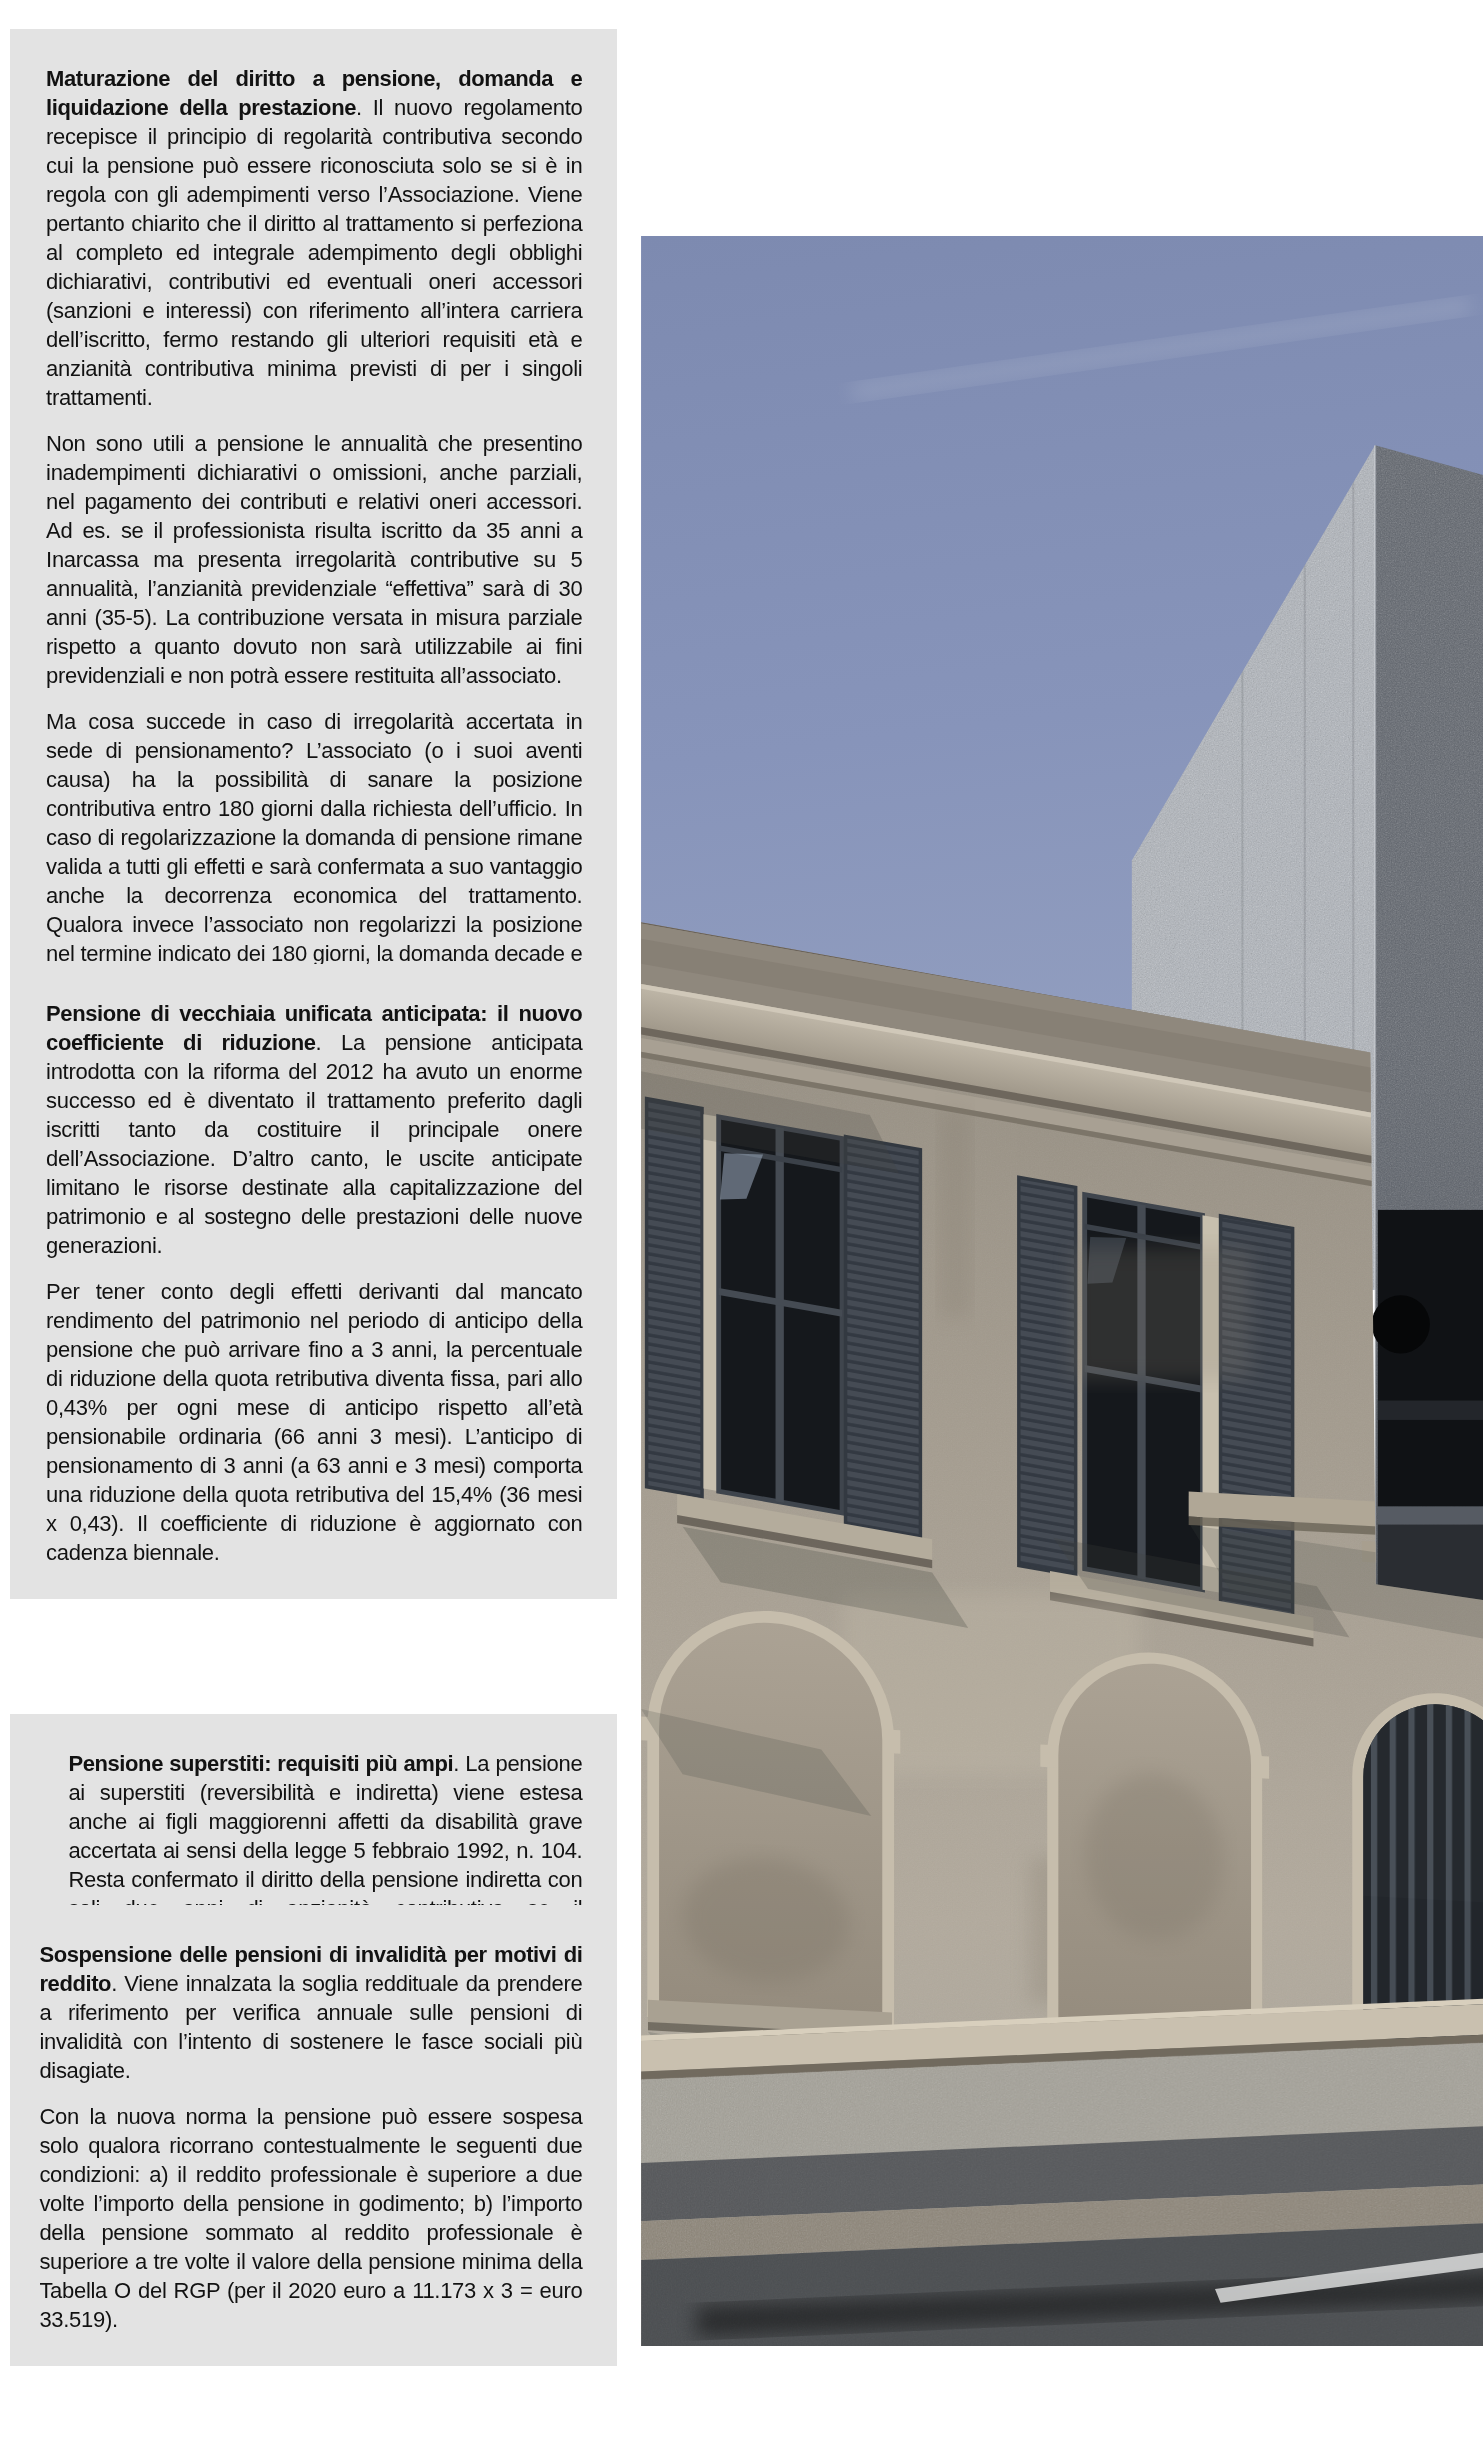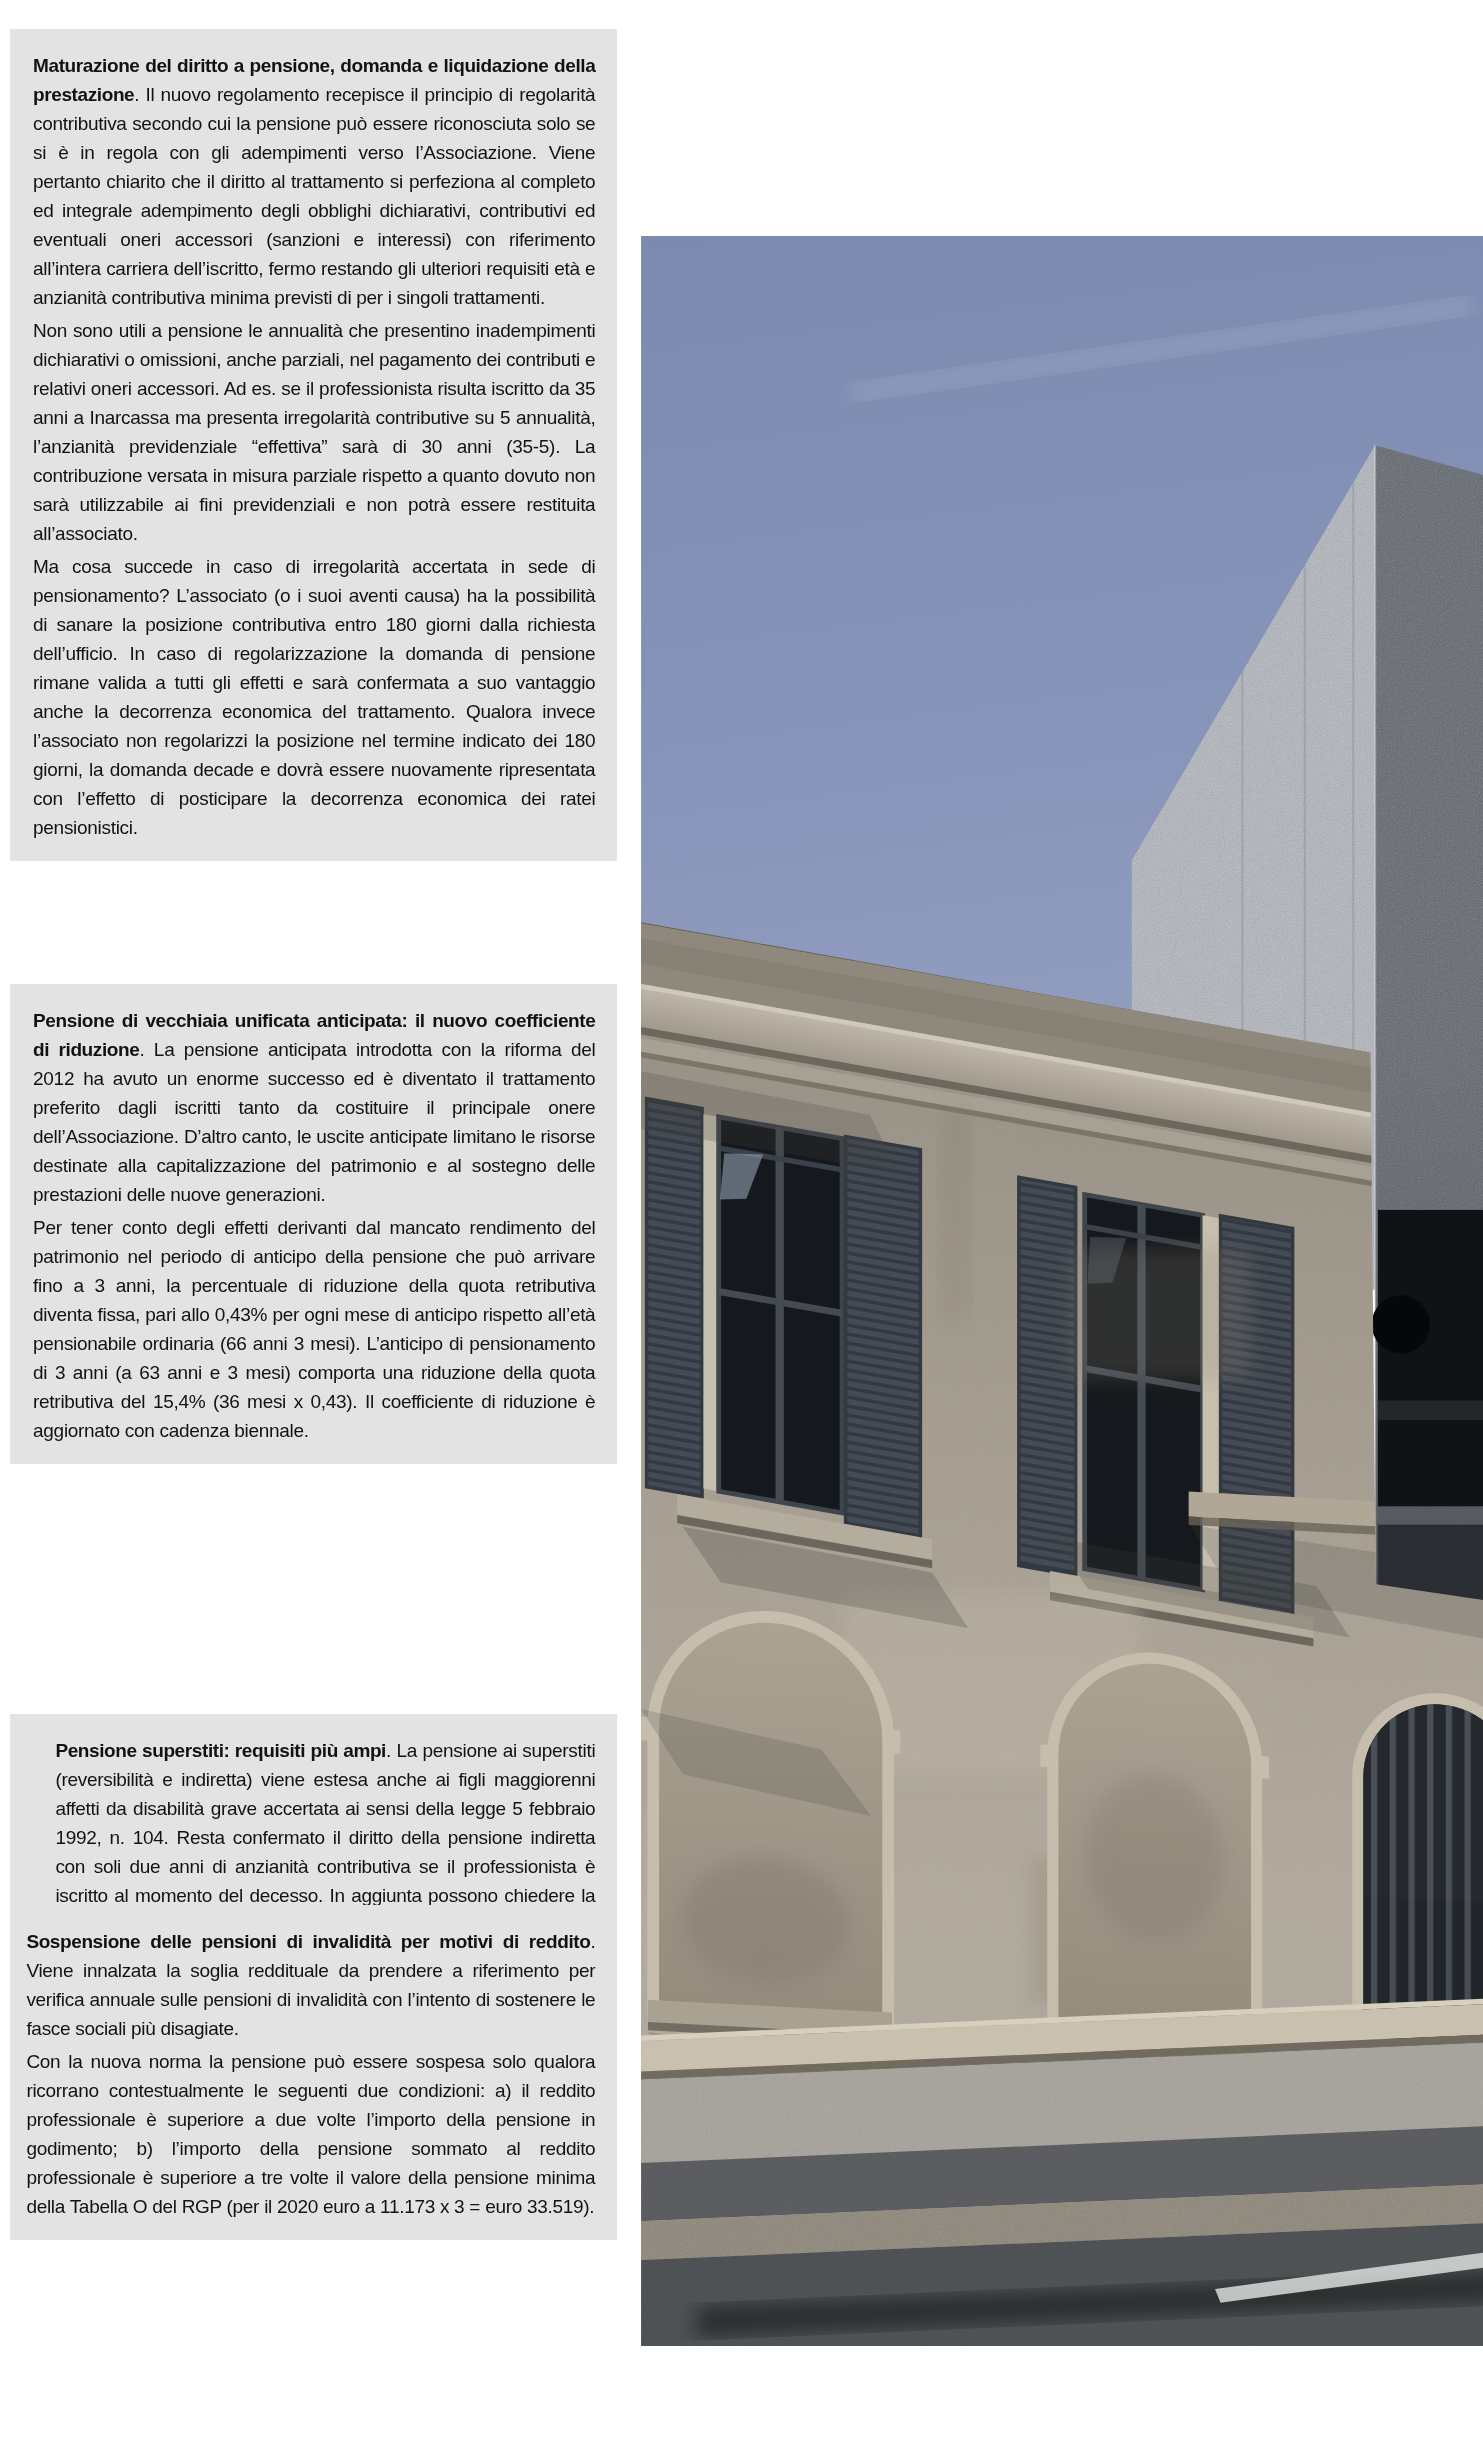--- a/index.html
+++ b/index.html
@@ -1,25 +1,25 @@
 <!DOCTYPE html>
 <html lang="it" style="font-size:11px"><head>
 <meta charset="utf-8">
 <style>
   html,body{margin:0;padding:0;background:#ffffff;}
   .page{position:relative;width:1484px;height:2462px;background:#ffffff;overflow:hidden;
         font-family:"Liberation Sans",sans-serif;}
   .text-column{position:absolute;left:0;top:0;width:631px;height:2462px;}
   .block{position:absolute;left:10.4px;width:607px;background:#e3e3e3;
          padding:18px 18px 15.3px 18.7px;box-sizing:border-box;}
-  .block p{margin:4px;font-size:19px;line-height:29px;color:#121212;text-align:justify;
+  .block p{margin:17px;font-size:22px;line-height:29px;color:#121212;text-align:justify;
            letter-spacing:-0.3px;hyphens:auto;-webkit-hyphens:auto;}
   .block p strong{font-weight:bold;letter-spacing:-0.4px;}
   #block-1{top:29px;}
-  #block-2{top:984px;}
+  #block-2{top:964px;}
   #block-3{top:1714px;padding-left:41px;}
   #block-4{top:1905px;padding-left:12px;}
   .photo{position:absolute;left:641px;top:236px;width:843px;height:2110px;margin:0;
          overflow:hidden;}
   .photo svg{display:block;width:843px;height:2110px;}
 </style>
 </head>
 <body>
 
 <div class="page">

